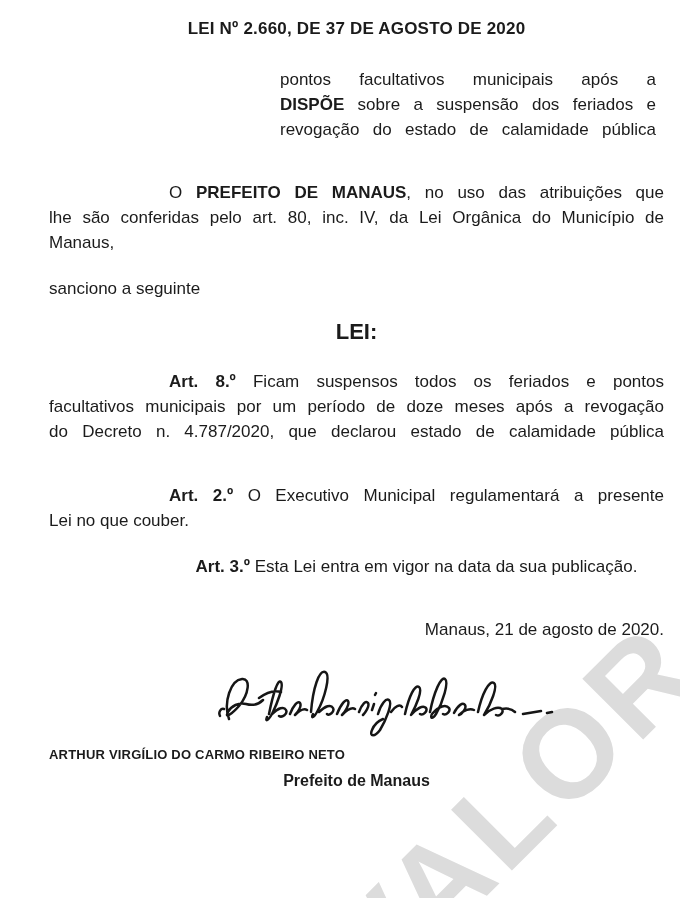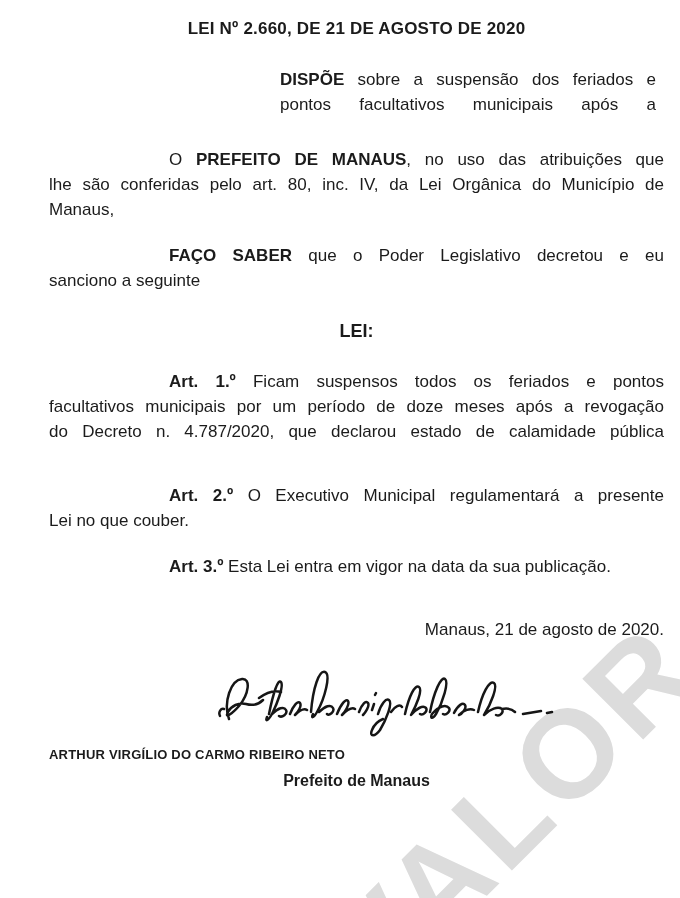--- a/index.html
+++ b/index.html
@@ -9,30 +9,30 @@
     background:#ffffff;
     overflow:hidden;
     font-family:"Liberation Sans", sans-serif;
     color:#1b1b1b;
   }
   .content{
     position:absolute;left:49px;top:0;width:615px;z-index:1;
   }
   .ln{font-size:17px;line-height:25px;}
   .just{text-align:justify;text-align-last:justify;}
-  .ind{text-indent:120px;}
+  .ind{text-indent:120px;text-align:center;}
   .title{
     margin:16px 0 0 0;
     font-size:17px;font-weight:bold;text-align:center;
     line-height:25px;letter-spacing:0.2px;
   }
   .ementa{margin:26px 0 0 231px;width:376px;}
-  .p-prefeito{margin-top:30px;}
+  .p-prefeito{margin-top:38px;}
   .p-faco{margin-top:21px;}
-  .lei-heading{margin-top:26px;font-size:18px;font-weight:bold;text-align:center;line-height:25px;}
+  .lei-heading{margin-top:18px;font-size:22px;font-weight:bold;text-align:center;line-height:25px;}
   .art1{margin-top:25px;}
   .art2{margin-top:39px;}
   .art3{margin-top:21px;}
   .dateline{margin-top:38px;text-align:right;}
   .sig-wrap{margin:22px 0 0 166px;width:345px;height:80px;}
   .signer-name{margin-top:-2px;font-size:13px;font-weight:bold;text-align:left;line-height:26px;letter-spacing:0.2px;}
   .signer-role{font-size:16px;font-weight:bold;text-align:center;line-height:26px;}
   .watermark{
     position:absolute;left:300px;top:920px;z-index:0;
     font-size:125px;font-weight:bold;line-height:144px;
@@ -46,42 +46,42 @@
 </style>
 </head>
 <body>
 
 <div class="page">
 
   <div class="watermark">VALOR</div>
 
   <div class="content">
 
-    <div class="title">LEI Nº 2.660, DE 21 DE AGOSTO DE 2020</div>
+    <div class="title">LEI Nº 2.660, DE 37 DE AGOSTO DE 2020</div>
 
     <div class="ementa">
+      <div class="ln just">pontos facultativos municipais após a</div>
       <div class="ln just"><b>DISPÕE</b><span> sobre a suspensão dos feriados e</span></div>
-      <div class="ln just">pontos facultativos municipais após a</div>
+      <div class="ln just">revogação do estado de calamidade pública</div>
     </div>
 
     <div class="p-prefeito">
       <div class="ln just ind"><span>O </span><b>PREFEITO DE MANAUS</b><span>, no uso das atribuições que</span></div>
       <div class="ln just">lhe são conferidas pelo art. 80, inc. IV, da Lei Orgânica do Município de</div>
       <div class="ln">Manaus,</div>
     </div>
 
     <div class="p-faco">
-      <div class="ln just ind"><b>FAÇO SABER</b><span> que o Poder Legislativo decretou e eu</span></div>
       <div class="ln">sanciono a seguinte</div>
     </div>
 
     <div class="lei-heading">LEI:</div>
 
     <div class="art1">
-      <div class="ln just ind"><b>Art. 1.º</b><span> Ficam suspensos todos os feriados e pontos</span></div>
+      <div class="ln just ind"><b>Art. 8.º</b><span> Ficam suspensos todos os feriados e pontos</span></div>
       <div class="ln just">facultativos municipais por um período de doze meses após a revogação</div>
       <div class="ln just">do Decreto n. 4.787/2020, que declarou estado de calamidade pública</div>
     </div>
 
     <div class="art2">
       <div class="ln just ind"><b>Art. 2.º</b><span> O Executivo Municipal regulamentará a presente</span></div>
       <div class="ln">Lei no que couber.</div>
     </div>
 
     <div class="art3">

